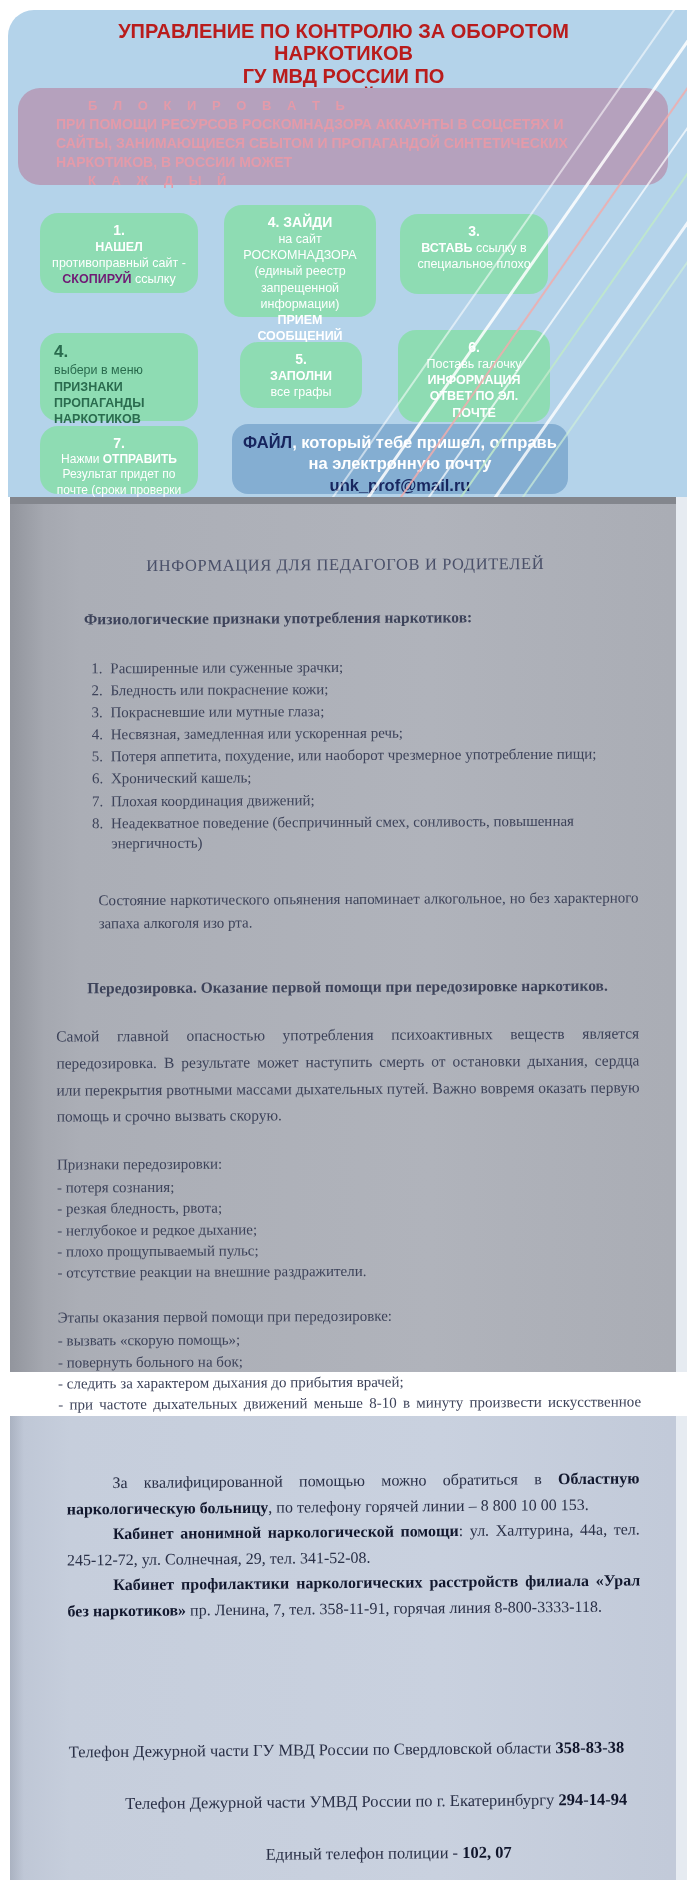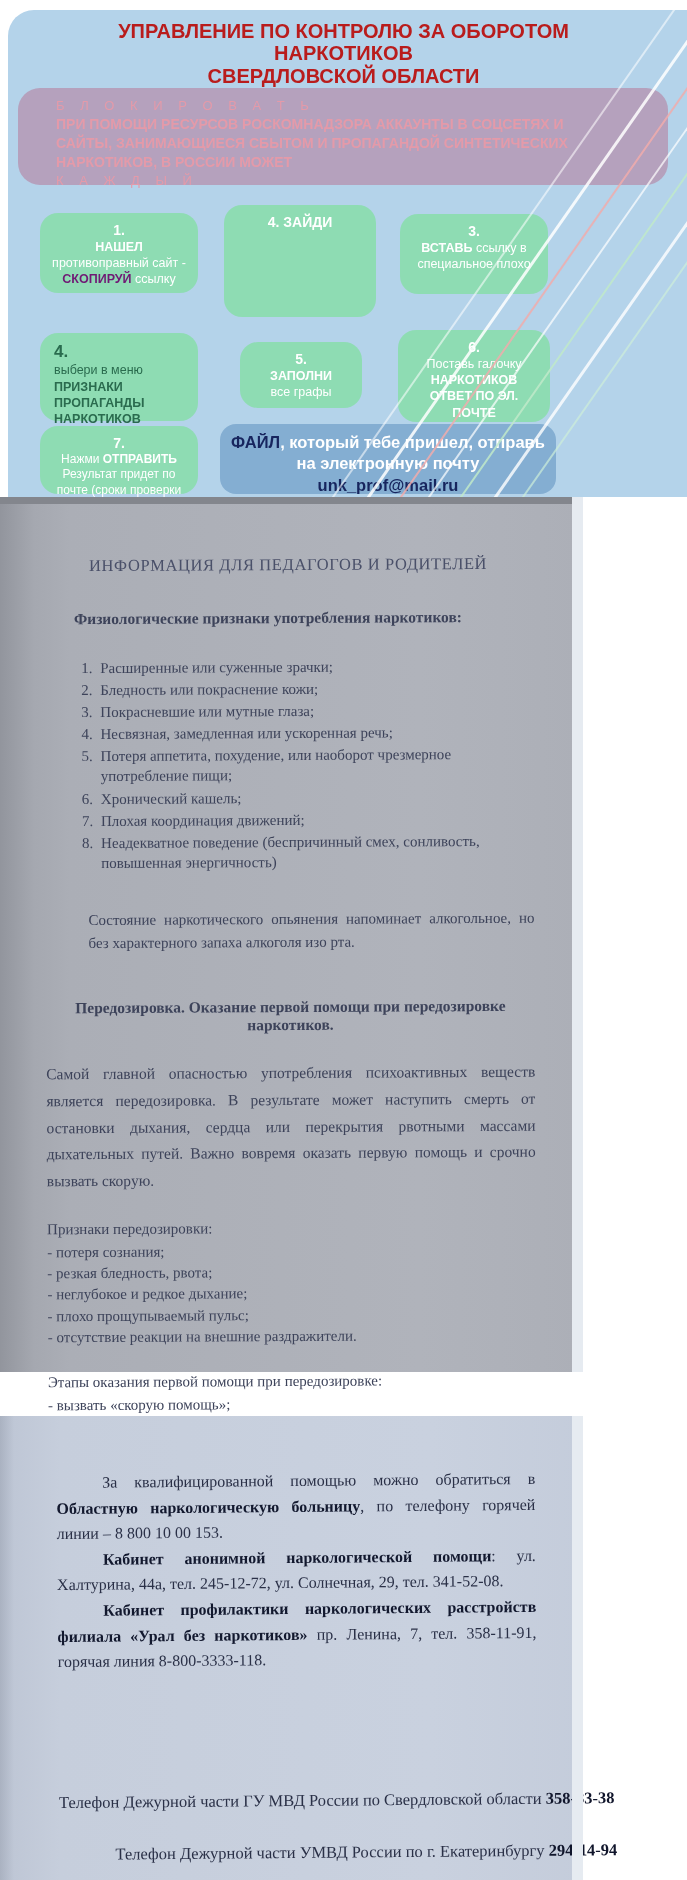--- a/index.html
+++ b/index.html
@@ -9,46 +9,46 @@
   }
 
   
   .poster { position:absolute; left:0; top:0; width:687px; height:497px; background:#ffffff; overflow:hidden; }
   .poster-bg { position:absolute; left:8px; top:10px; right:0; bottom:0; background:#b4d3ea; border-radius:26px 0 0 0; }
   .poster-title { position:absolute; left:0; top:20px; width:100%; text-align:center;
     color:#b91c1c; font-weight:bold; font-size:20px; line-height:1.12; }
   .banner { position:absolute; left:18px; top:88px; width:650px; height:97px;
     background:#b5a1bd; border-radius:22px; box-sizing:border-box;
     padding:9px 20px 0 38px; color:#e49aa9; }
-  .banner .word { font-weight:normal; font-size:13px; letter-spacing:6px; line-height:1.35; }
+  .banner .word { font-weight:bold; font-size:13px; letter-spacing:6px; line-height:1.35;margin-left:32px; }
   .banner .bbody { font-weight:bold; font-size:14px; line-height:1.38; width:545px; }
 
   .step { position:absolute; background:#8edcb3; border-radius:18px; color:#ffffff;
     text-align:center; font-size:12.5px; line-height:1.3; padding:9px 10px; box-sizing:border-box; }
   .step .num { font-weight:bold; font-size:14px; line-height:1.2; }
   .step .body .b { font-weight:bold; }
   .step .body .navy { font-weight:bold; color:#701a75; }
   .s1 { left:40px;  top:213px; width:158px; height:80px; }
   .s2 { left:224px; top:205px; width:152px; height:112px; }
   .s3 { left:400px; top:214px; width:148px; height:80px; }
   .s4 { left:40px;  top:333px; width:158px; height:88px; text-align:left; color:#2a6b4e; padding-left:14px; }
   .s4 .num { font-size:17px; }
   .s5 { left:240px; top:342px; width:122px; height:66px; }
   .s6 { left:398px; top:330px; width:152px; height:92px; }
   .s7 { left:40px;  top:426px; width:158px; height:68px; font-size:12px; }
-  .file-note { position:absolute; left:220px; top:424px; width:336px; height:70px;
+  .file-note { position:absolute; left:232px; top:424px; width:336px; height:70px;
     background:#84aed2; border-radius:16px; color:#ffffff; text-align:center;
     font-size:16.5px; font-weight:bold; line-height:1.3; padding-top:8px; box-sizing:border-box; }
   .file-note .navy { color:#17255e; font-weight:bold; }
 
   .decor-lines { position:absolute; inset:0; pointer-events:none; }
   .dline { position:absolute; top:-160px; height:920px; transform:rotate(35deg); }
 
   
-  .page { position:absolute; left:0; width:583px; font-family:"Liberation Serif", serif; }
+  .page { position:absolute; left:10px; width:677px; font-family:"Liberation Serif", serif; }
   .page1 { top:497px; height:875px;
     background:linear-gradient(90deg,#92959d 0px,#a5a8b0 34px,#abaeb6 70px,#b0b3bb 420px,#aaadb5 660px);
     color:#3d435a; }
   .page1 .scan-top { position:absolute; left:0; top:0; width:100%; height:7px; background:#83868d; }
   .right-gap { position:absolute; right:0; top:0; width:11px; height:100%; background:#e6ebf1; }
   .p-inner { position:relative; padding:0 48px 0 46px; transform:rotate(-0.3deg); }
   .doc-heading { margin-top:58px; text-align:center; font-size:16.5px; letter-spacing:0.6px; color:#4a5069; }
   .physio-head { margin-top:34px; margin-left:30px; font-weight:bold; font-size:15.5px; }
   ol.num-list { margin:30px 0 0 0; padding-left:52px; font-size:15px; line-height:1.34; }
   ol.num-list li { padding-left:4px; margin:0 0 2px 0; }
@@ -77,51 +77,53 @@
 </style>
 </head>
 <body>
 
 <div class="poster">
   <div class="poster-bg"></div>
 
   <div class="poster-title">
     <div>УПРАВЛЕНИЕ ПО КОНТРОЛЮ ЗА ОБОРОТОМ</div>
     <div>НАРКОТИКОВ</div>
+    <div>ГУ МВД РОССИИ ПО</div>
     <div>СВЕРДЛОВСКОЙ ОБЛАСТИ</div>
   </div>
 
   <div class="banner">
     <div class="word">Б Л О К И Р О В А Т Ь</div>
     <div class="bbody">ПРИ ПОМОЩИ РЕСУРСОВ РОСКОМНАДЗОРА АККАУНТЫ В СОЦСЕТЯХ И САЙТЫ, ЗАНИМАЮЩИЕСЯ СБЫТОМ И ПРОПАГАНДОЙ СИНТЕТИЧЕСКИХ НАРКОТИКОВ, В РОССИИ МОЖЕТ</div>
     <div class="word">К А Ж Д Ы Й</div>
   </div>
 
   <div class="step s1">
     <div class="num">1.</div>
     <div class="body"><span class="b">НАШЕЛ</span><span> противоправный сайт - </span><span class="navy">СКОПИРУЙ</span><span> ссылку</span></div>
   </div>
   <div class="step s2">
     <div class="num">4. ЗАЙДИ</div>
+    <div class="body"><span>на сайт РОСКОМНАДЗОРА</span><br><span>(единый реестр запрещенной информации)</span><br><span class="b">ПРИЕМ СООБЩЕНИЙ</span></div>
   </div>
   <div class="step s3">
     <div class="num">3.</div>
     <div class="body"><span class="b">ВСТАВЬ</span><span> ссылку в специальное плохо</span></div>
   </div>
   <div class="step s4">
     <div class="num">4.</div>
     <div class="body"><span>выбери в меню</span><br><span class="b">ПРИЗНАКИ ПРОПАГАНДЫ НАРКОТИКОВ</span></div>
   </div>
   <div class="step s5">
     <div class="num">5.</div>
     <div class="body"><span class="b">ЗАПОЛНИ</span><br><span>все графы</span></div>
   </div>
   <div class="step s6">
     <div class="num">6.</div>
-    <div class="body"><span>Поставь галочку</span><br><span class="b">НАРКОТИКОВ ОТВЕТ ПО ЭЛ. ПОЧТЕ</span><br><span>и введи код с картинки</span></div>
+    <div class="body"><span>Поставь галочку</span><br><span class="b">ИНФОРМАЦИЯ ОТВЕТ ПО ЭЛ. ПОЧТЕ</span><br><span>и введи код с картинки</span></div>
   </div>
   <div class="step s7">
     <div class="num">7.</div>
     <div class="body"><span>Нажми </span><span class="b">ОТПРАВИТЬ</span><br><span>Результат придет по почте (сроки проверки до 1 месяца)</span></div>
   </div>
 
   <div class="file-note">
     <div><span class="navy">ФАЙЛ</span><span>, который тебе пришел, отправь на электронную почту</span><br><span class="navy">unk_prof@mail.ru</span></div>
   </div>
 

